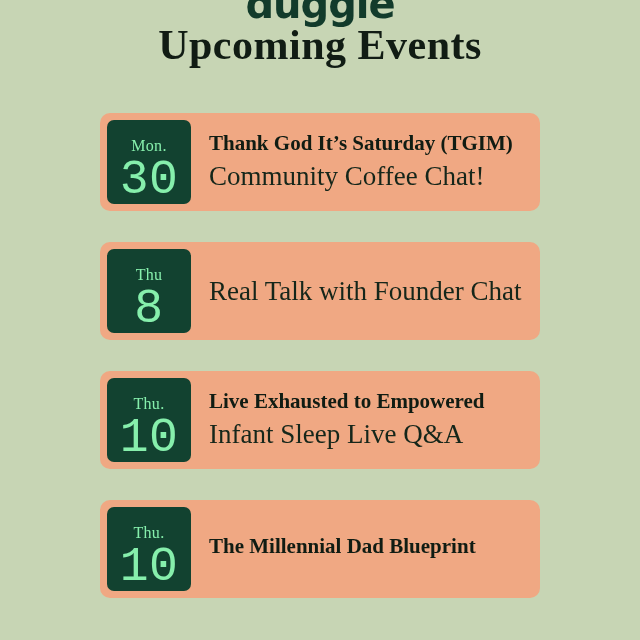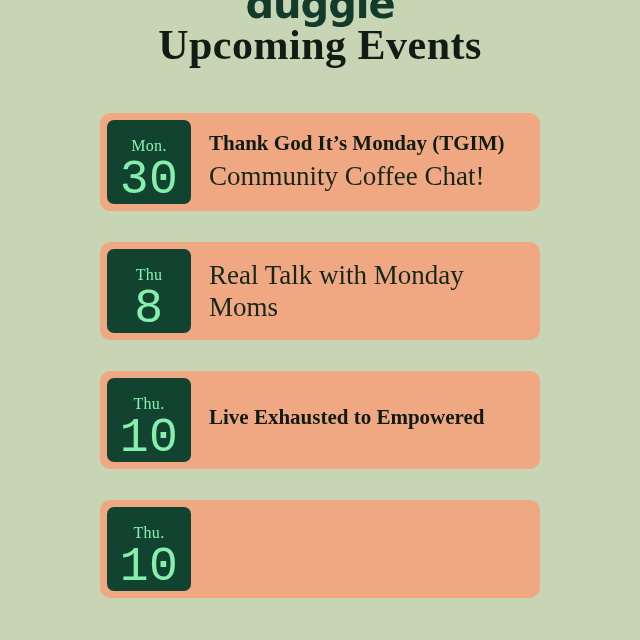--- a/index.html
+++ b/index.html
@@ -119,48 +119,50 @@
   <div class="headline">Upcoming Events</div>
 
   <div class="events">
 
     <div class="event-card">
       <div class="date-box">
         <div class="date-weekday">Mon.</div>
         <div class="date-day">30</div>
       </div>
       <div class="event-text">
-        <div class="event-title">Thank God It’s Monday (TGIM)</div>
+        <div class="event-title">Thank God It’s Saturday (TGIM)</div>
         <div class="event-subtitle">Community Coffee Chat!</div>
       </div>
     </div>
 
     <div class="event-card">
       <div class="date-box">
         <div class="date-weekday">Thu</div>
         <div class="date-day">8</div>
       </div>
       <div class="event-text">
-        <div class="event-subtitle">Real Talk with Monday Moms</div>
+        <div class="event-subtitle">Real Talk with Founder Chat</div>
       </div>
     </div>
 
     <div class="event-card">
       <div class="date-box">
         <div class="date-weekday">Thu.</div>
         <div class="date-day">10</div>
       </div>
       <div class="event-text">
         <div class="event-title">Live Exhausted to Empowered</div>
+        <div class="event-subtitle">Infant Sleep Live Q&amp;A</div>
       </div>
     </div>
 
     <div class="event-card">
       <div class="date-box">
         <div class="date-weekday">Thu.</div>
         <div class="date-day">10</div>
       </div>
       <div class="event-text">
+        <div class="event-title">The Millennial Dad Blueprint</div>
       </div>
     </div>
 
   </div>
 </div>
 
 </body></html>

